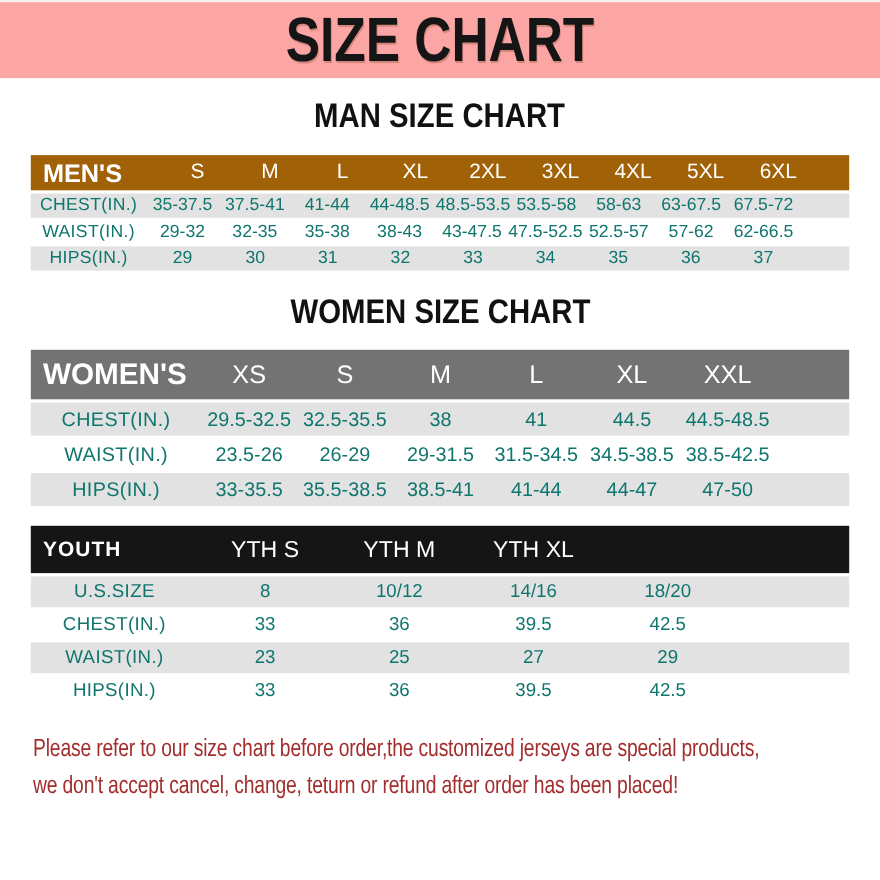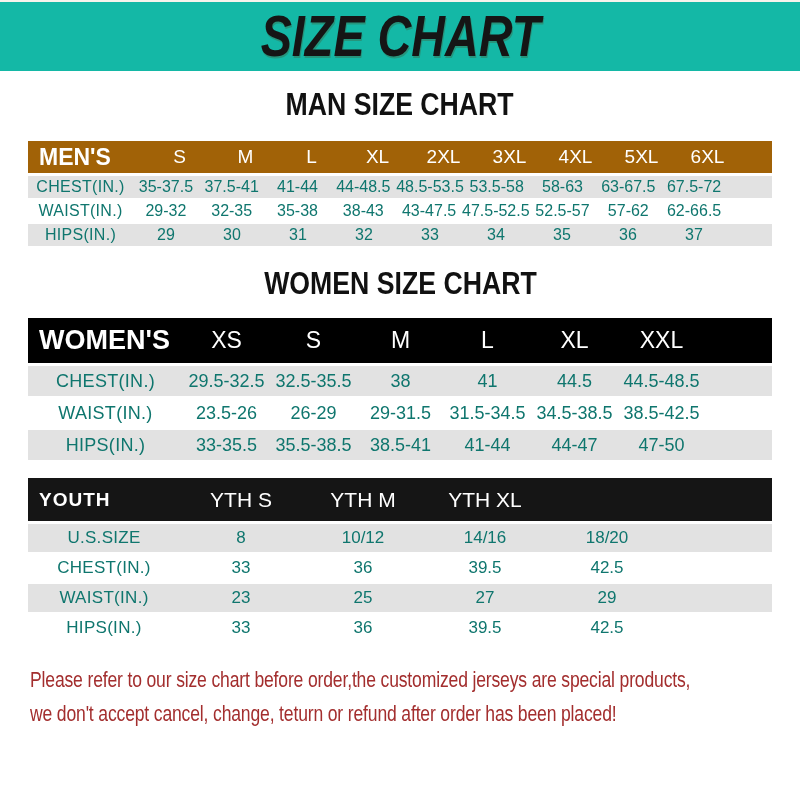--- a/index.html
+++ b/index.html
@@ -71,21 +71,21 @@
     font-size:22.5px; line-height:33.5px; font-weight:400;
     transform:scaleX(0.78); transform-origin:left top;
     white-space:nowrap; letter-spacing:-0.2px;
   }
 </style>
 </head>
 <body>
 
 <div class="page">
 
-  <header class="banner" style="background: #14b8a6; font-style: italic;">
+  <header class="banner" style="background: #fca5a5;">
     <h1 class="banner-title">SIZE CHART</h1>
   </header>
 
   <section>
     <div class="section-heading-wrap men-heading-wrap">
       <h2 class="section-heading">MAN SIZE CHART</h2>
     </div>
     <div class="size-table men-table">
         <div class="thead grid" style="background: #a16207; gap: 27px;">
           <div class="th-label">MEN'S</div>
@@ -136,21 +136,21 @@
           <div class="td td-value">37</div>
         </div>
       </div>
   </section>
 
   <section>
     <div class="section-heading-wrap women-heading-wrap">
       <h2 class="section-heading">WOMEN SIZE CHART</h2>
     </div>
     <div class="size-table women-table">
-        <div class="thead grid" style="background: #000000;">
+        <div class="thead grid" style="background: #737373;">
           <div class="th-label">WOMEN'S</div>
           <div class="th-size">XS</div>
           <div class="th-size">S</div>
           <div class="th-size">M</div>
           <div class="th-size">L</div>
           <div class="th-size">XL</div>
           <div class="th-size">XXL</div>
         </div>
         <div class="trow grid row-gray" style="background: rgb(226, 226, 226);">
           <div class="td td-label">CHEST(IN.)</div>

